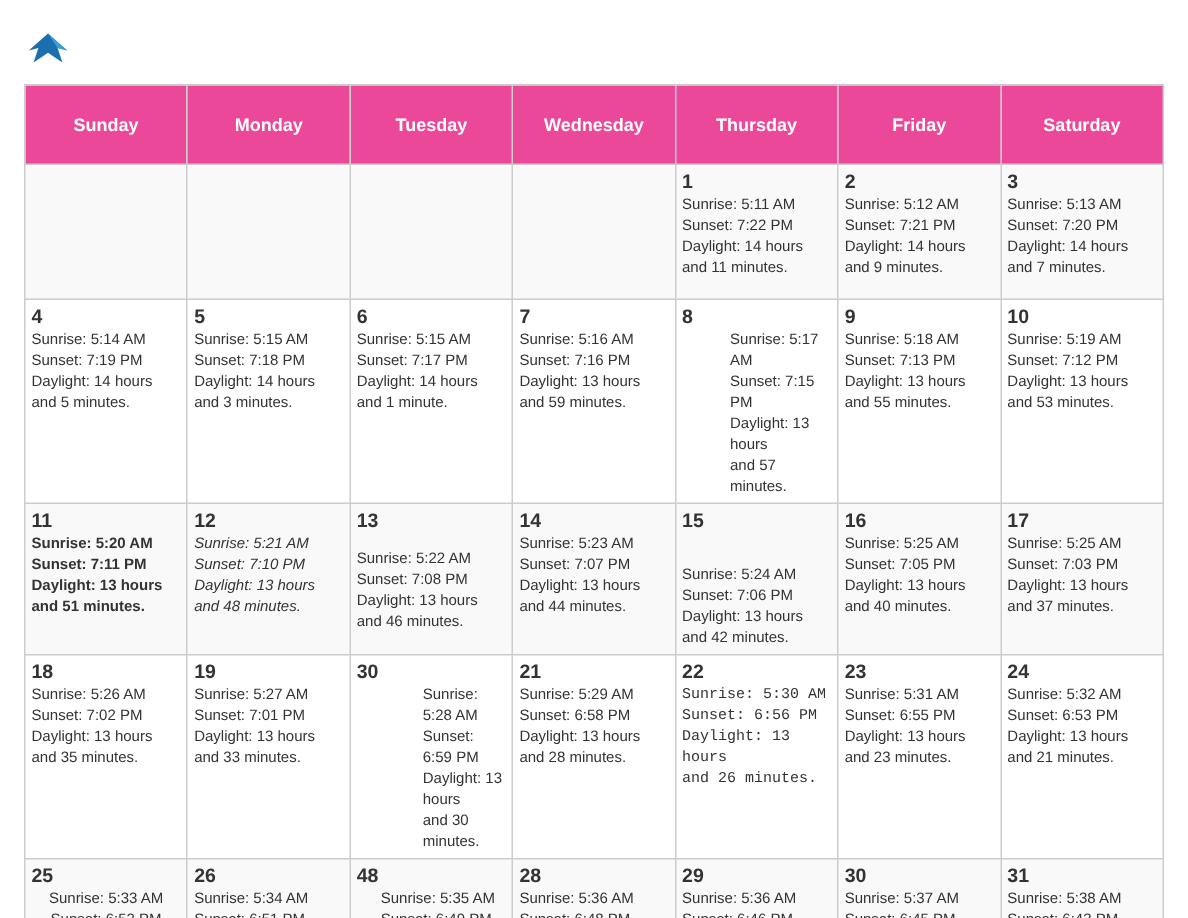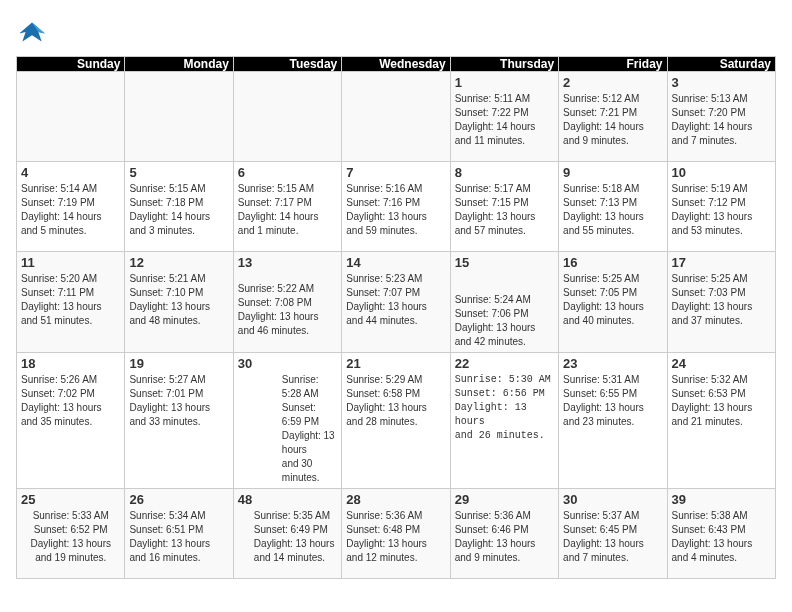--- a/index.html
+++ b/index.html
@@ -37,26 +37,26 @@
     .location {
       font-size: 16px;
       color: #555;
     }
     table {
       width: 100%;
       border-collapse: collapse;
       table-layout: fixed;
     }
     thead tr th {
-      background-color: #000000;
+      background-color: #ec4899;
       color: #fff;
       font-size: 12px;
       font-weight: bold;
-      padding: 0 4px;
-      text-align: right;
+      padding: 19px 4px;
+      text-align: center;
       border: 1px solid #ccc;
     }
     tbody tr td {
       vertical-align: top;
       border: 1px solid #ccc;
       padding: 3px 4px;
       min-height: 90px;
       height: 90px;
       font-size: 10px;
       color: #333;
@@ -166,21 +166,21 @@
         </td>
         <td>
           <div class="day-number">7</div>
           <div class="day-info" style="white-space: pre-line;">Sunrise: 5:16 AM
 Sunset: 7:16 PM
 Daylight: 13 hours
 and 59 minutes.</div>
         </td>
         <td>
           <div class="day-number">8</div>
-          <div class="day-info" style="white-space: pre-line;">Sunrise: 5:17 AM
+          <div class="day-info" style="white-space: pre-line; margin-left: 32px;">Sunrise: 5:17 AM
 Sunset: 7:15 PM
 Daylight: 13 hours
 and 57 minutes.</div>
         </td>
         <td>
           <div class="day-number">9</div>
           <div class="day-info" style="white-space: pre-line;">Sunrise: 5:18 AM
 Sunset: 7:13 PM
 Daylight: 13 hours
 and 55 minutes.</div>
@@ -189,28 +189,28 @@
           <div class="day-number">10</div>
           <div class="day-info" style="white-space: pre-line;">Sunrise: 5:19 AM
 Sunset: 7:12 PM
 Daylight: 13 hours
 and 53 minutes.</div>
         </td>
       </tr>
       <tr>
         <td>
           <div class="day-number">11</div>
-          <div class="day-info" style="white-space: pre-line;">Sunrise: 5:20 AM
+          <div class="day-info" style="white-space: pre-line; font-weight: bold;">Sunrise: 5:20 AM
 Sunset: 7:11 PM
 Daylight: 13 hours
 and 51 minutes.</div>
         </td>
         <td>
           <div class="day-number">12</div>
-          <div class="day-info" style="white-space: pre-line;">Sunrise: 5:21 AM
+          <div class="day-info" style="white-space: pre-line; font-style: italic;">Sunrise: 5:21 AM
 Sunset: 7:10 PM
 Daylight: 13 hours
 and 48 minutes.</div>
         </td>
         <td>
           <div class="day-number">13</div>
           <div class="day-info" style="white-space: pre-line; margin-top: 12px;">Sunrise: 5:22 AM
 Sunset: 7:08 PM
 Daylight: 13 hours
 and 46 minutes.</div>
@@ -332,21 +332,21 @@
 and 9 minutes.</div>
         </td>
         <td>
           <div class="day-number">30</div>
           <div class="day-info" style="white-space: pre-line;">Sunrise: 5:37 AM
 Sunset: 6:45 PM
 Daylight: 13 hours
 and 7 minutes.</div>
         </td>
         <td>
-          <div class="day-number">39</div>
+          <div class="day-number">31</div>
           <div class="day-info" style="white-space: pre-line;">Sunrise: 5:38 AM
 Sunset: 6:43 PM
 Daylight: 13 hours
 and 4 minutes.</div>
         </td>
       </tr>
     </tbody>
 </table>
 
 </body></html>

